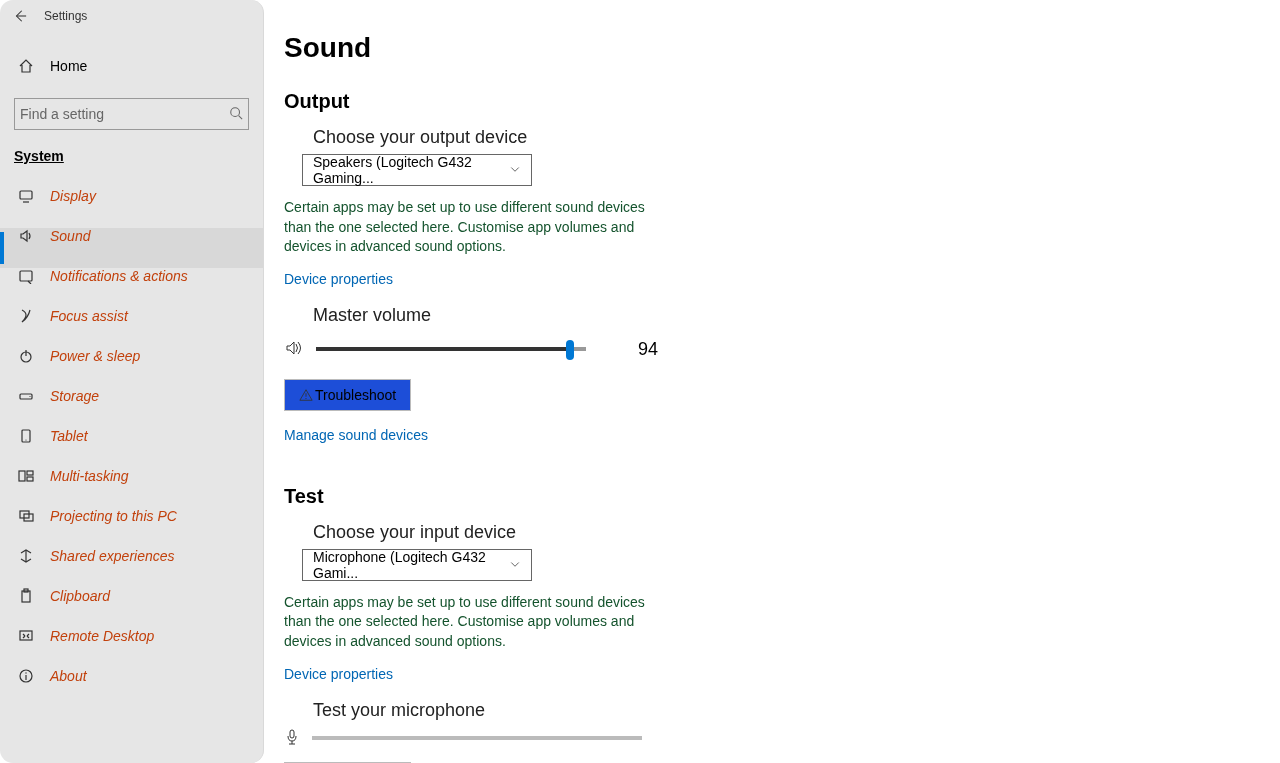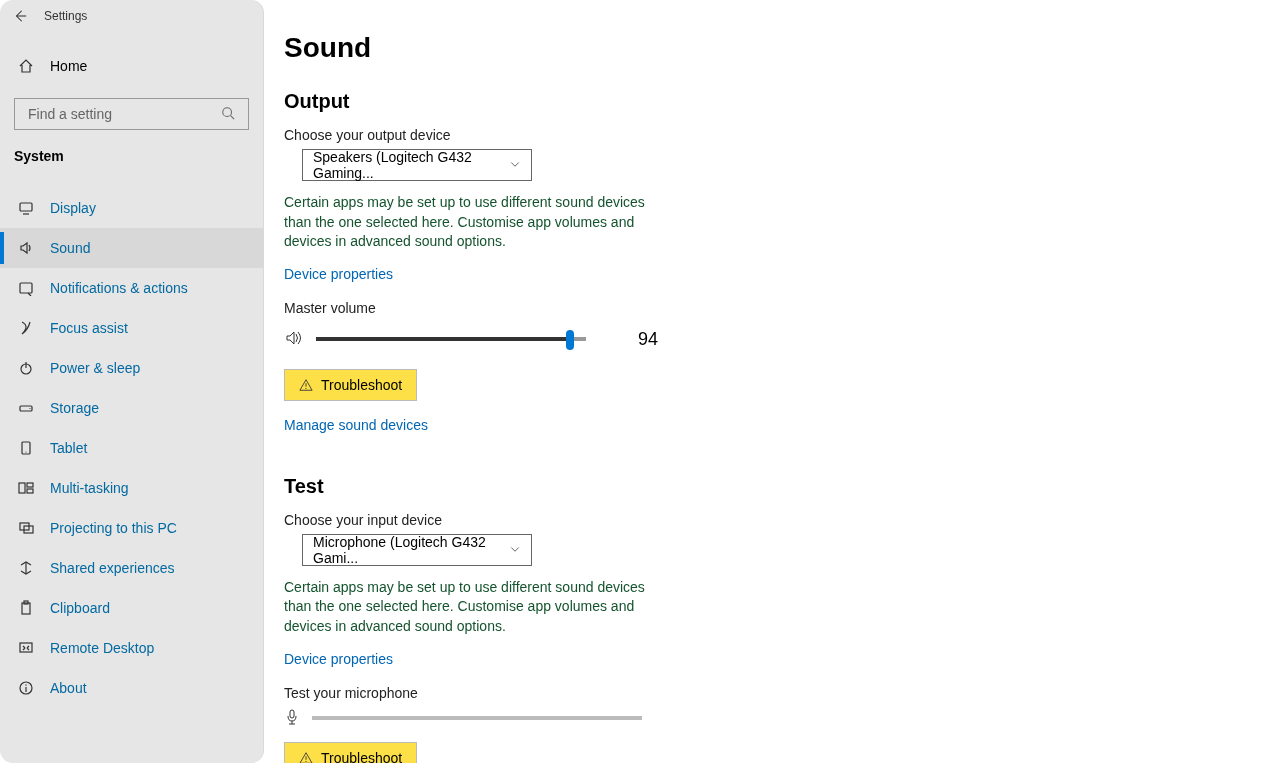--- a/index.html
+++ b/index.html
@@ -48,62 +48,64 @@
     margin-right: 14px;
     color: #333;
   }
   .search-wrap { padding: 0 14px 10px 14px; }
   .search-box {
     width: 100%;
     height: 32px;
     border: 1px solid #999;
     background: #e6e6e6;
     display: flex; align-items: center;
-    padding: 0 13px;
+    padding: 0 5px;
   }
   .search-box input {
     flex: 1; border: none; background: transparent; outline: none;
     font-size: 14px; color: #666;
   }
   .search-box input::placeholder { color: #666; }
   .search-box .search-icon { color: #666; }
   .category-label {
     font-size: 14px; font-weight: 600;
     padding: 8px 14px;
+    text-decoration: underline;
   }
   .nav {
     margin-top: 16px;
     display: flex; flex-direction: column;
   }
   .nav-item {
-    display: flex; align-items: center;
+    display: flex; align-items: flex-start;
     height: 40px;
     padding: 0 16px;
     position: relative;
-    color: #0369a1;
+    color: #c2410c;
+    font-style: italic;
   }
   .nav-item.active {
     background: #d8d8d8;
   }
   .nav-item.active::before {
     content: "";
     position: absolute; left: 0; top: 4px; bottom: 4px;
     width: 4px; background: #0078d4;
   }
   .nav-item .icon svg { width: 16px; height: 16px; }
   
   .main {
     flex: 1;
     padding: 32px 20px 20px 20px;
     overflow: auto;
     background: #fff;
   }
   h1.page-title { font-size: 28px; font-weight: 600; margin-bottom: 26px; }
   h2.section-title { font-size: 20px; font-weight: 600; margin: 8px 0 14px 0; }
-  .label { font-size: 14px; color: #222; margin-bottom: 6px; }
+  .label { font-size: 18px; color: #222; margin-bottom: 6px; margin-left: 29px; }
   .select-box {
     width: 230px; height: 32px;
     border: 1px solid #666;
     display: flex; align-items: center;
     justify-content: space-between;
     padding: 0 10px;
     font-size: 14px;
     background: #fff;
     margin-bottom: 12px;
     margin-left: 18px;
@@ -125,22 +127,22 @@
     position: absolute; left:0; top:0; bottom:0; background: #333;
   }
   .slider-thumb {
     position: absolute; top: -7px; width: 8px; height: 20px;
     background: #0078d4; border-radius: 4px;
     transform: translateX(-4px);
   }
   .vol-num { font-size: 18px; margin-left: 40px; }
   .btn-grey {
     height: 32px; padding: 12px 14px;
-    background: #fde047; border: 1px solid #bbb;
-    display: inline-flex; align-items: center; gap: 8px;
+    background: #1d4ed8; border: 1px solid #bbb;
+    display: inline-flex; align-items: center; gap: 2px;
     font-size: 14px;
     margin-bottom: 10px;
   }
   .btn-grey .warn-icon { width:14px; height:14px; }
   .mic-row {
     display: flex; align-items: center; gap: 12px; margin: 8px 0 14px 0;
   }
   .mic-bar {
     width: 330px; height: 4px; background: #bbb;
   }

